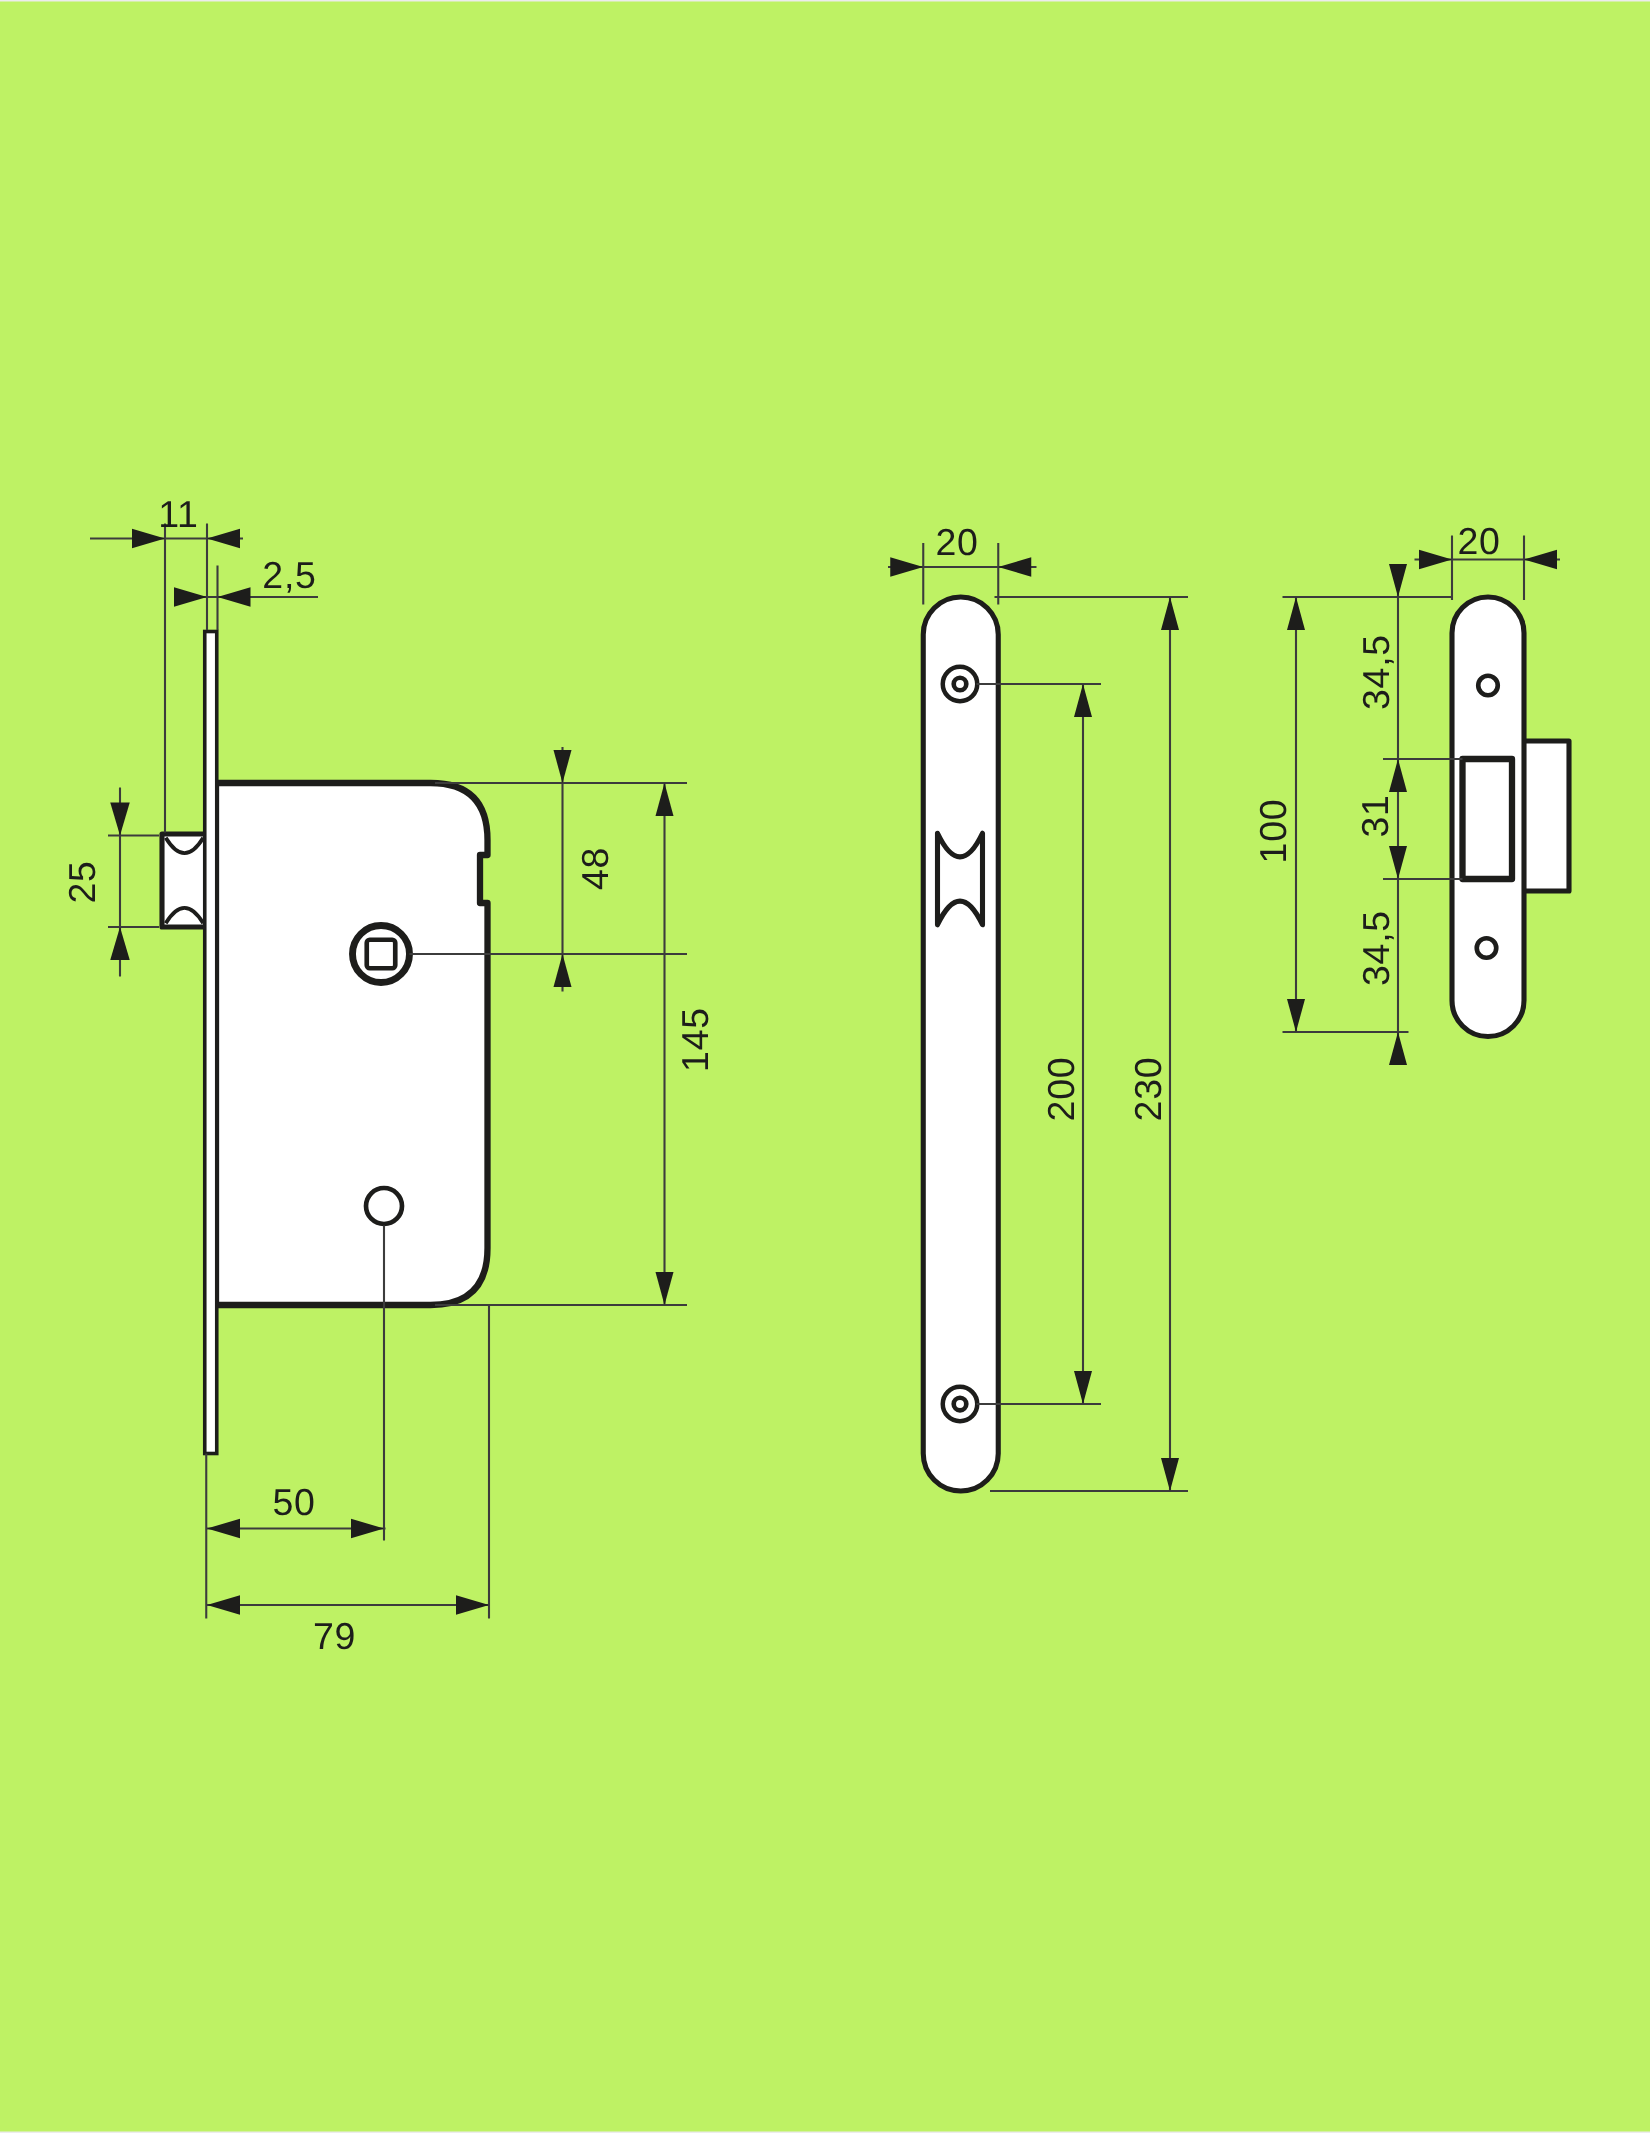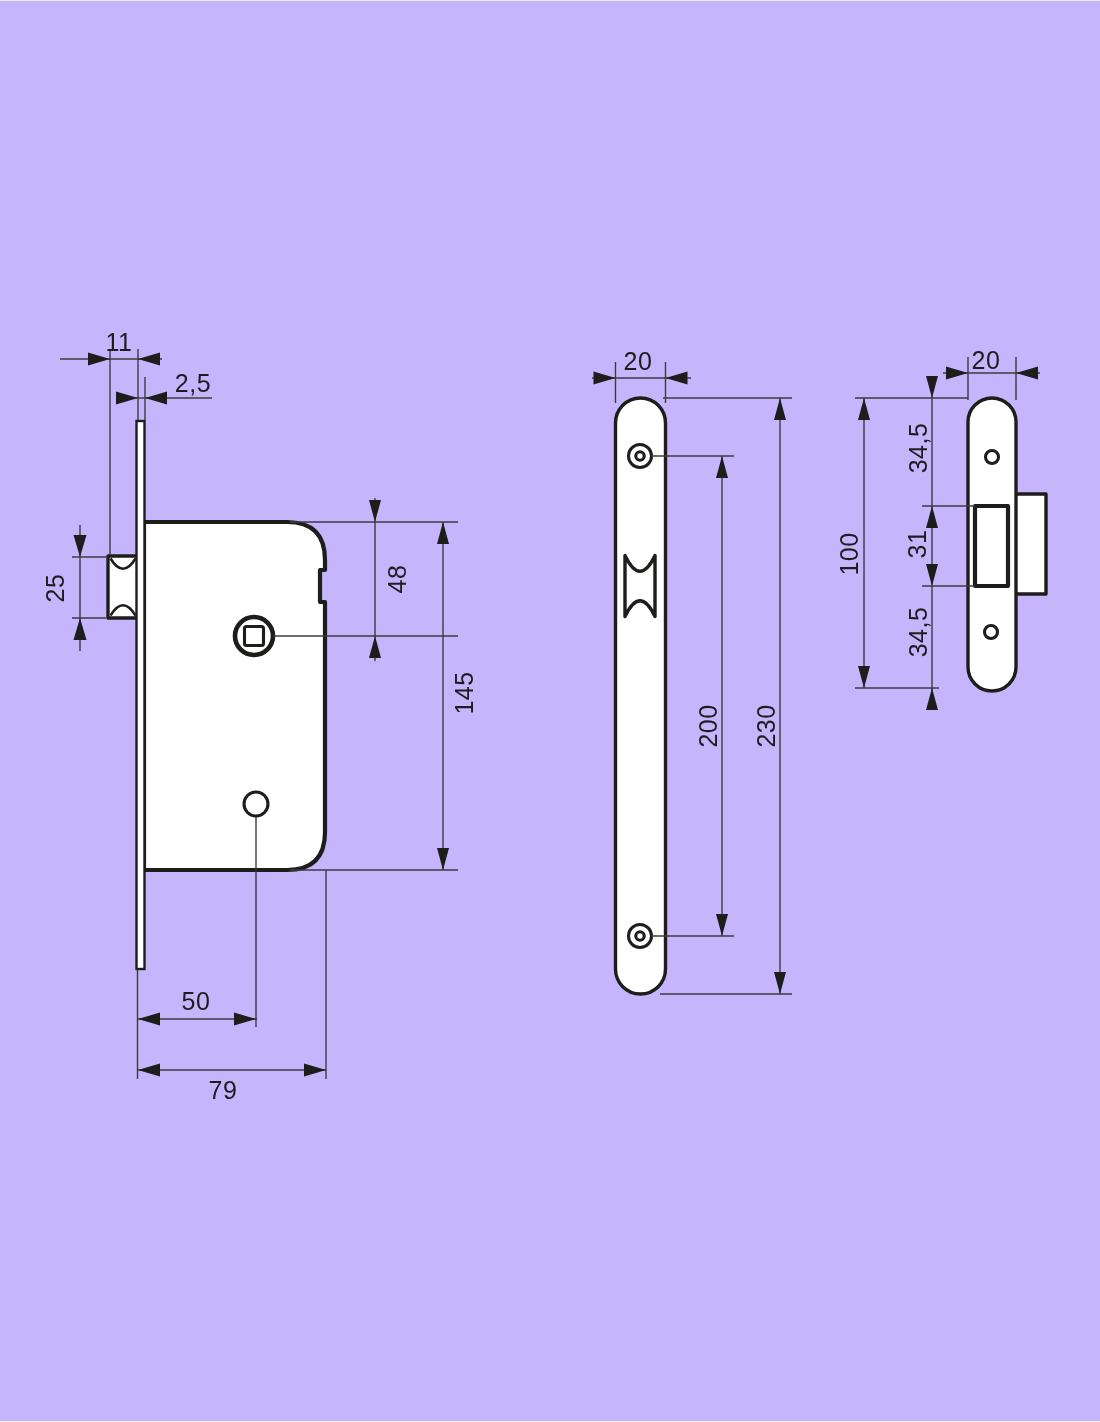--- a/index.html
+++ b/index.html
@@ -1,19 +1,19 @@
 <!DOCTYPE html>
 <html><head>
 <meta charset="utf-8">
 <style>
   html,body{margin:0;padding:0;background:#ffffff;}
   .page{
     position:relative;
     width:1100px;height:1422px;
-    background:#c4b5fd;
+    background:#bef264;
     font-family:"Liberation Sans", sans-serif;
     border-top:1px solid #ececec;
     border-bottom:1px solid #ececec;
     box-sizing:border-box;
   }
   svg{display:block;}
   
   .outline{fill:#ffffff;stroke:#1d1d1b;stroke-width:3.4;stroke-linejoin:round;}
   .outline-heavy{fill:#ffffff;stroke:#1d1d1b;stroke-width:4.2;stroke-linejoin:round;}
   .edge{fill:#ffffff;stroke:#1d1d1b;stroke-width:2.4;}

